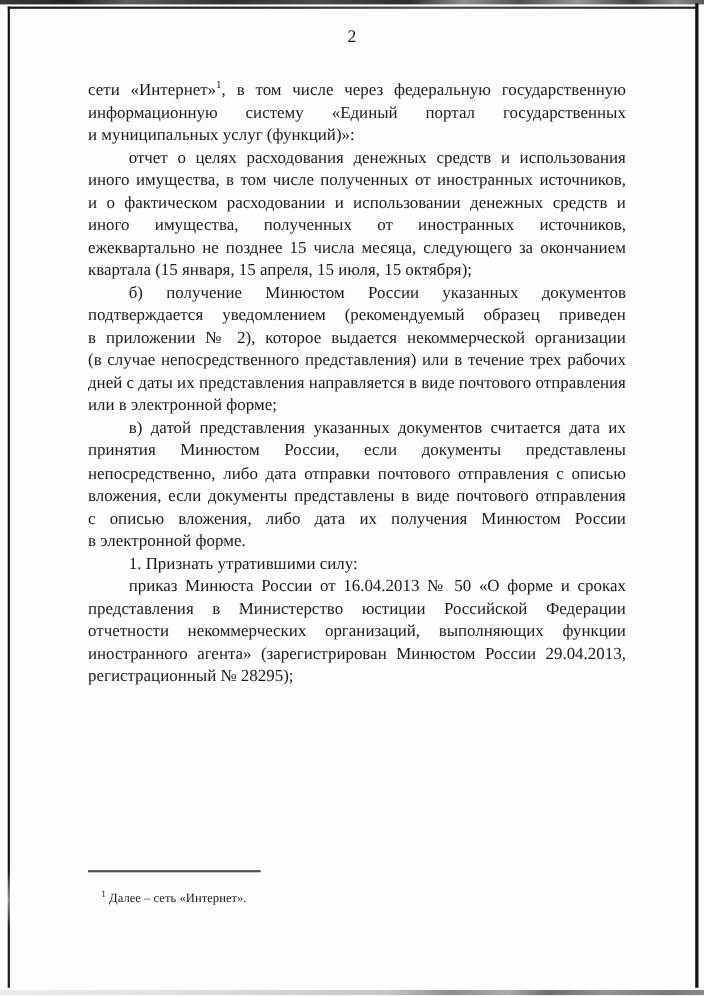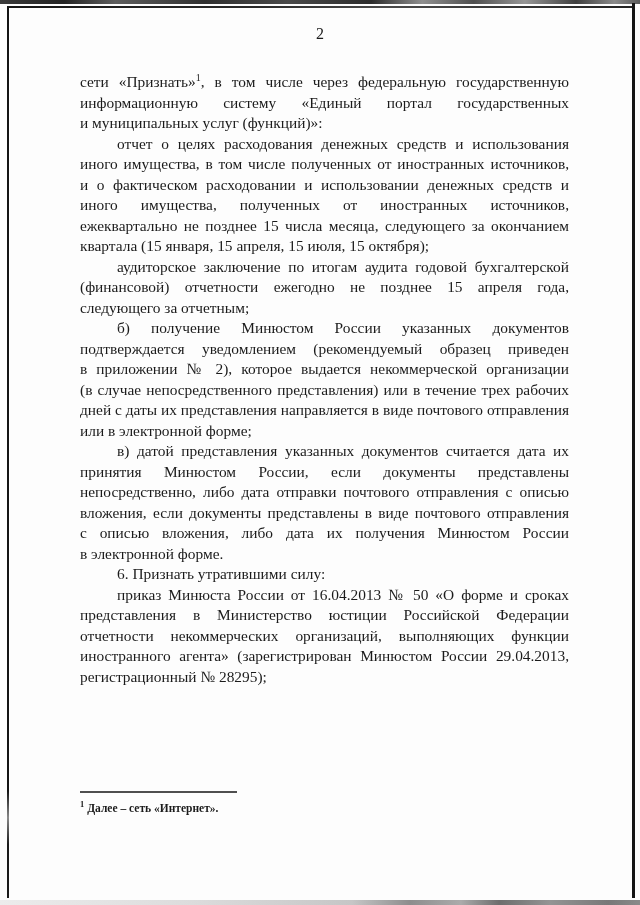--- a/index.html
+++ b/index.html
@@ -53,43 +53,42 @@
   }
   .para { margin: 0; text-indent: 37px; }
   .para--flush { text-indent: 0; }
   .fn-ref { font-size: 10px; line-height: 0; }
   .footnote {
     position: absolute; left: 80px; top: 791px; width: 489px;
   }
   .footnote-rule {
     width: 157px; height: 2px; background: #4f4f4f; margin: 0 0 4px 0;
   }
-  .footnote-line { margin: 0; font-size: 11.5px; line-height: 14px; font-weight: bold; }
+  .footnote-line { margin: 12px; font-size: 11.5px; line-height: 14px; }
   .footnote-line .fn-marker { font-size: 8.5px; }
 </style>
 </head>
 <body>
 
 <div class="page">
 
   <div class="scan-top-band"></div>
   <div class="scan-frame-top"></div>
   <div class="scan-frame-left"></div>
   <div class="scan-frame-right"></div>
   <div class="scan-bottom-band"></div>
 
   <div class="page-number">2</div>
 
   <div class="body-text">
-    <p class="para para--flush"><span>сети «Признать»</span><sup class="fn-ref">1</sup><span>, в том числе через федеральную государственную информационную систему «Единый портал государственных и&nbsp;муниципальных услуг (функций)»:</span></p>
+    <p class="para para--flush"><span>сети «Интернет»</span><sup class="fn-ref">1</sup><span>, в том числе через федеральную государственную информационную систему «Единый портал государственных и&nbsp;муниципальных услуг (функций)»:</span></p>
     <p class="para">отчет о целях расходования денежных средств и использования иного имущества, в том числе полученных от иностранных источников, и&nbsp;о&nbsp;фактическом расходовании и использовании денежных средств и иного имущества, полученных от иностранных источников, ежеквартально не&nbsp;позднее 15 числа месяца, следующего за окончанием квартала (15&nbsp;января, 15 апреля, 15 июля, 15 октября);</p>
-    <p class="para">аудиторское заключение по итогам аудита годовой бухгалтерской (финансовой) отчетности ежегодно не позднее 15 апреля года, следующего за отчетным;</p>
     <p class="para">б)&nbsp;получение Минюстом России указанных документов подтверждается уведомлением (рекомендуемый образец приведен в&nbsp;приложении №&nbsp;2), которое выдается некоммерческой организации (в&nbsp;случае непосредственного представления) или в течение трех рабочих дней с даты их представления направляется в виде почтового отправления или в электронной форме;</p>
     <p class="para">в)&nbsp;датой представления указанных документов считается дата их принятия Минюстом России, если документы представлены непосредственно, либо дата отправки почтового отправления с описью вложения, если документы представлены в виде почтового отправления с&nbsp;описью вложения, либо дата их получения Минюстом России в&nbsp;электронной форме.</p>
-    <p class="para">6. Признать утратившими силу:</p>
+    <p class="para">1. Признать утратившими силу:</p>
     <p class="para">приказ Минюста России от 16.04.2013 №&nbsp;50 «О форме и сроках представления в Министерство юстиции Российской Федерации отчетности некоммерческих организаций, выполняющих функции иностранного агента» (зарегистрирован Минюстом России 29.04.2013, регистрационный №&nbsp;28295);</p>
   </div>
 
   <div class="footnote">
     <div class="footnote-rule"></div>
     <p class="footnote-line"><sup class="fn-marker">1</sup> <span>Далее – сеть «Интернет».</span></p>
   </div>
 
 </div>
 

